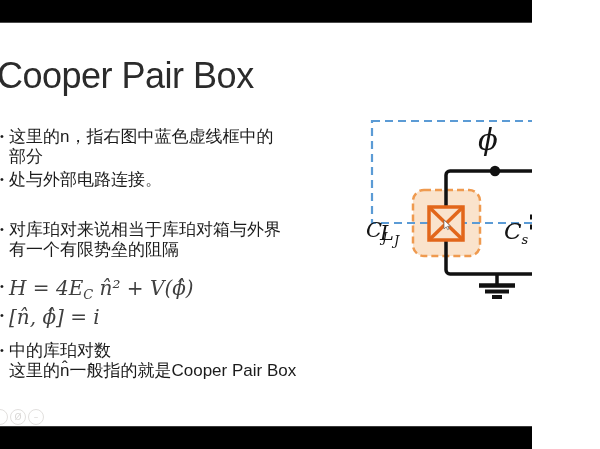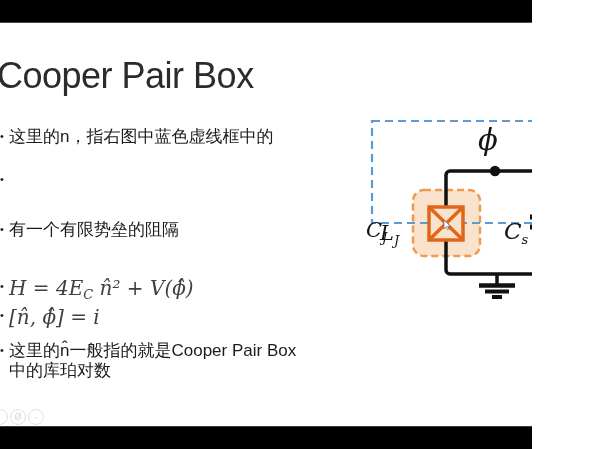--- a/index.html
+++ b/index.html
@@ -47,45 +47,48 @@
 </head>
 <body>
 
 <div class="stage">
 
   <h1 class="title">Cooper Pair Box</h1>
 
   <div class="bullet" style="top:127px">
     <span class="mk">•</span>
     <div class="bl">这里的n，指右图中蓝色虚线框中的</div>
+    <div class="bl">部分</div>
   </div>
 
   <div class="bullet" style="top:170px">
     <span class="mk">•</span>
+    <div class="bl">处与外部电路连接。</div>
   </div>
 
   <div class="bullet" style="top:220px">
     <span class="mk">•</span>
+    <div class="bl">对库珀对来说相当于库珀对箱与外界</div>
     <div class="bl">有一个有限势垒的阻隔</div>
   </div>
 
   <div class="bullet" style="top:277px">
     <span class="mk">•</span>
     <div class="math"><span>H = 4E</span><span class="msub">C</span><span> n̂² + V(ϕ̂)</span></div>
   </div>
 
   <div class="bullet" style="top:306px">
     <span class="mk">•</span>
     <div class="math">[n̂, ϕ̂] = i</div>
   </div>
 
   <div class="bullet" style="top:341px">
     <span class="mk">•</span>
+    <div class="bl">中的库珀对数</div>
     <div class="bl">这里的n̂一般指的就是Cooper Pair Box</div>
-    <div class="bl">中的库珀对数</div>
   </div>
 
   <svg class="diagram-svg" width="235" height="195" viewBox="0 0 235 195">
 
     <rect x="53" y="80" width="67" height="66" rx="11" fill="#fae3cc" stroke="#ef9a4f" stroke-width="2.5" stroke-dasharray="7 4"></rect>
 
     <rect x="12" y="11" width="211" height="102" fill="none" stroke="#5b9bd5" stroke-width="2.2" stroke-dasharray="8 5"></rect>
 
     <rect x="86" y="61" width="103" height="103" rx="4" fill="none" stroke="#111111" stroke-width="3.5"></rect>
 

